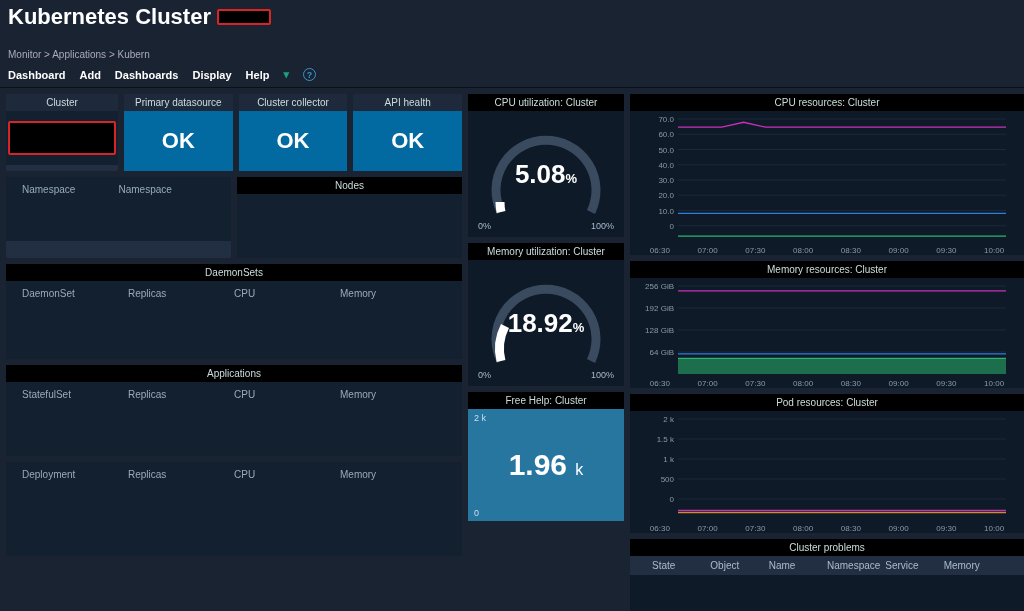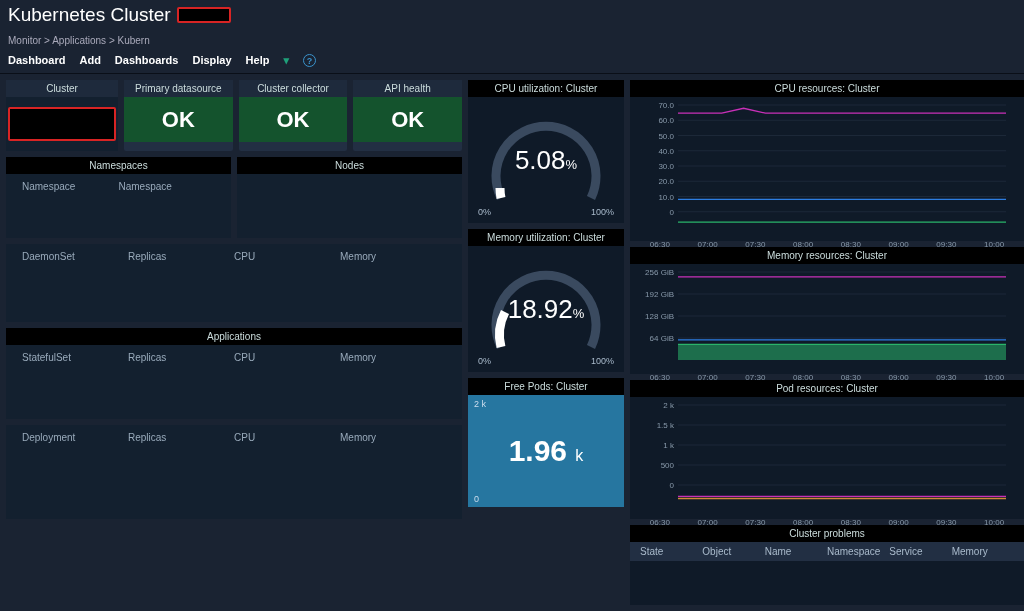--- a/index.html
+++ b/index.html
@@ -1,55 +1,55 @@
 <!DOCTYPE html>
 <html><head>
 <meta charset="utf-8">
 <style>
 *{margin:0;padding:0;box-sizing:border-box;font-family:Arial,Helvetica,sans-serif}
 body{background:#1a2332;color:#fff;width:1024px;height:611px;overflow:hidden;font-size:11px}
 .top{padding:4px 8px 2px 8px}
-.title{font-size:19px;font-weight:normal;display:flex;align-items:center;gap:6px}
+.title{font-size:22px;font-weight:bold;display:flex;align-items:center;gap:6px}
 .redbox{width:54px;height:16px;background:#000;border:2px solid #d82424;border-radius:2px}
 .redbox2{width:108px;height:34px;background:#000;border:2px solid #d82424;border-radius:2px;margin:2px}
-.bc{font-size:10px;color:#aab;margin-top:9px}
-.menu{display:flex;gap:14px;padding:6px 8px;font-size:11px;font-weight:bold;align-items:flex-start;border-bottom:1px solid #0a0f18}
+.bc{font-size:10px;color:#aab;margin-top:19px}
+.menu{display:flex;gap:14px;padding:6px 8px;font-size:11px;font-weight:bold;align-items:center;border-bottom:1px solid #0a0f18}
 .menu .it{cursor:pointer}
 .fico{color:#1fa07a}
 .qico{color:#3a93cc;border:1px solid #3a93cc;border-radius:50%;width:13px;height:13px;display:inline-flex;align-items:center;justify-content:center;font-size:9px}
 .grid{display:grid;grid-template-columns:456px 156px 394px;gap:6px;padding:6px}
 .left{display:flex;flex-direction:column;gap:6px}
 .row4{display:grid;grid-template-columns:repeat(4,1fr);gap:6px}
 .tile{background:#222f43;border-radius:2px}
 .tile-hd{background:#1e2a3c;text-align:center;font-size:10px;padding:3px 0;color:#cdd}
-.tile-ok{background:#14532d;height:45px;display:flex;align-items:center;justify-content:center;font-size:22px;font-weight:bold}
+.tile-ok{background:#0369a1;height:60px;display:flex;align-items:center;justify-content:center;font-size:22px;font-weight:bold}
 .tile-cl{height:54px;display:flex;align-items:center;justify-content:center;background:#13202f}
 .panel{background:#222f43;border-radius:2px}
 .panel-hd{text-align:center;font-size:10px;padding:3px 0;color:#cdd;background:#000000}
 .panel-bd{background:#13202f;min-height:64px;padding:4px 8px;font-size:10px;color:#9ab}
 .cols{display:flex;gap:6px}
 .thd{display:flex;font-size:10px;color:#9ab;padding:3px 8px}
 .thd span{flex:1}
 .mid{display:flex;flex-direction:column;gap:6px}
 .gauge-wrap{background:#0f1a28;height:126px;position:relative;display:flex;align-items:center;justify-content:center}
 .gauge-wrap svg{position:absolute;top:6px}
-.gval{font-size:26px;font-weight:normal}
+.gval{font-size:26px;font-weight:bold}
 .gval small{font-size:13px}
 .glab{position:absolute;bottom:6px;font-size:9px;color:#abc}
 .glab.l{left:10px}.glab.r{right:10px}
 .free{background:#2676a0;height:112px;display:flex;flex-direction:column;justify-content:center;align-items:center;position:relative}
 .free .tl{position:absolute;top:4px;left:6px;font-size:9px;color:#cde}
 .free .bl{position:absolute;bottom:3px;left:6px;font-size:9px;color:#cde}
 .fval{font-size:30px;font-weight:bold}
 .fval small{font-size:16px;font-weight:normal}
 .right{display:flex;flex-direction:column;gap:6px}
 .chart{background:#0f1a28;padding:4px 6px 2px 6px;position:relative}
 .chart svg{display:block}
-.xt{display:flex;justify-content:space-around;font-size:8px;color:#89a;margin-top:9px}
-.probhd{display:flex;font-size:10px;color:#abc;padding:4px 10px}
+.xt{display:flex;justify-content:space-around;font-size:8px;color:#89a;margin-top:1px}
+.probhd{display:flex;font-size:10px;color:#abc;padding:4px 22px}
 .probhd span{flex:1;text-align:left}
 </style>
 </head>
 <body>
 
 <div class="top">
   <div class="title">
     <span>Kubernetes Cluster</span>
     <span class="redbox"></span>
   </div>
@@ -85,35 +85,35 @@
         <div class="tile-ok">OK</div>
       </div>
       <div class="tile">
         <div class="tile-hd">API health</div>
         <div class="tile-ok">OK</div>
       </div>
     </div>
 
     <div class="cols">
       <div class="panel" style="flex:1">
-        <div class="panel-hd">Namespaces</div>
         <div class="panel-bd">
           <div class="thd">
               <span>Namespace</span>
               <span>Namespace</span>
             </div>
         </div>
       </div>
       <div class="panel" style="flex:1">
         <div class="panel-hd">Nodes</div>
         <div class="panel-bd"></div>
       </div>
     </div>
 
     <div class="panel">
+      <div class="panel-hd">DaemonSets</div>
       <div class="panel-bd" style="min-height:78px">
         <div class="thd">
           <span>DaemonSet</span>
           <span>Replicas</span>
           <span>CPU</span>
           <span>Memory</span>
         </div>
       </div>
     </div>
 
@@ -162,21 +162,21 @@
           <path d="M20 95 A50 50 0 1 1 110 95" fill="none" stroke="#3a4a5f" stroke-width="9"></path>
           <path d="M20 95 A50 50 0 0 1 24 60" fill="none" stroke="#fff" stroke-width="9"></path>
         </svg>
         <div class="gval"><span>18.92</span><small>%</small></div>
         <span class="glab l">0%</span>
         <span class="glab r">100%</span>
       </div>
     </div>
 
     <div class="panel">
-      <div class="panel-hd">Free Pods: Cluster</div>
+      <div class="panel-hd">Free Help: Cluster</div>
       <div class="free">
         <span class="tl">2 k</span>
         <div class="fval"><span>1.96</span> <small>k</small></div>
         <span class="bl">0</span>
       </div>
     </div>
   </div>
 
   <div class="right">
     <div class="panel">

